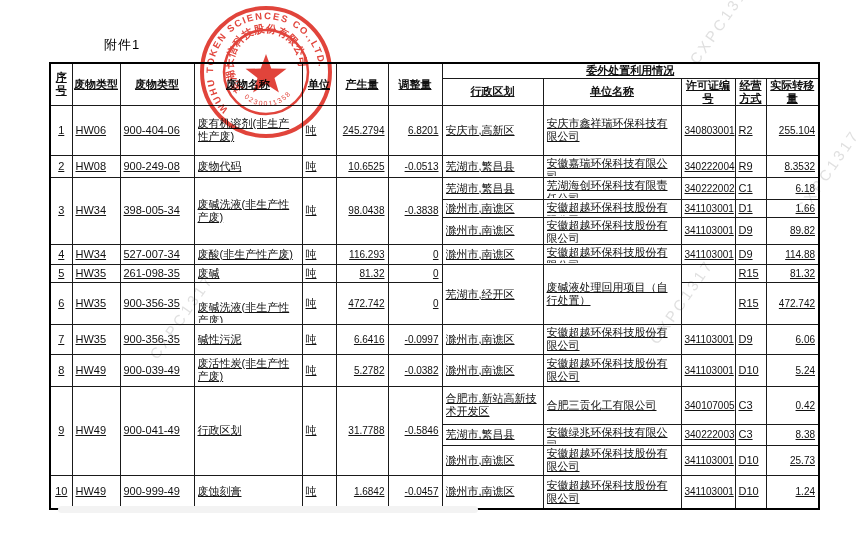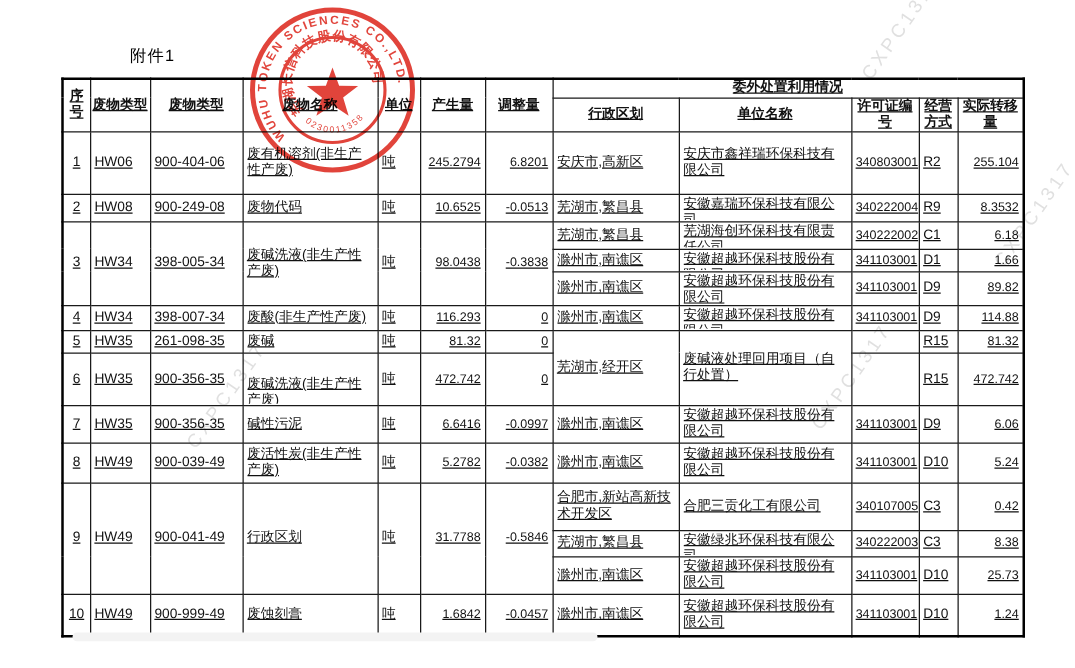--- a/index.html
+++ b/index.html
@@ -154,21 +154,21 @@
           <td>
             <div class="cv" style="max-height: 24px;">安徽超越环保科技股份有限公司</div>
           </td>
           <td class="num">341103001</td>
           <td>D9</td>
           <td class="ar num">89.82</td>
         </tr>
         <tr style="height: 20px;">
           <td class="ac">4</td>
           <td>HW34</td>
-          <td>398-007-34</td>
+          <td>527-007-34</td>
           <td>
             <div class="cv" style="max-height: 17px;">废酸(非生产性产废)</div>
           </td>
           <td>吨</td>
           <td class="ar num">116.293</td>
           <td class="ar num">0</td>
           <td>
             <div class="cv" style="max-height: 17px;">滁州市,南谯区</div>
           </td>
           <td>

